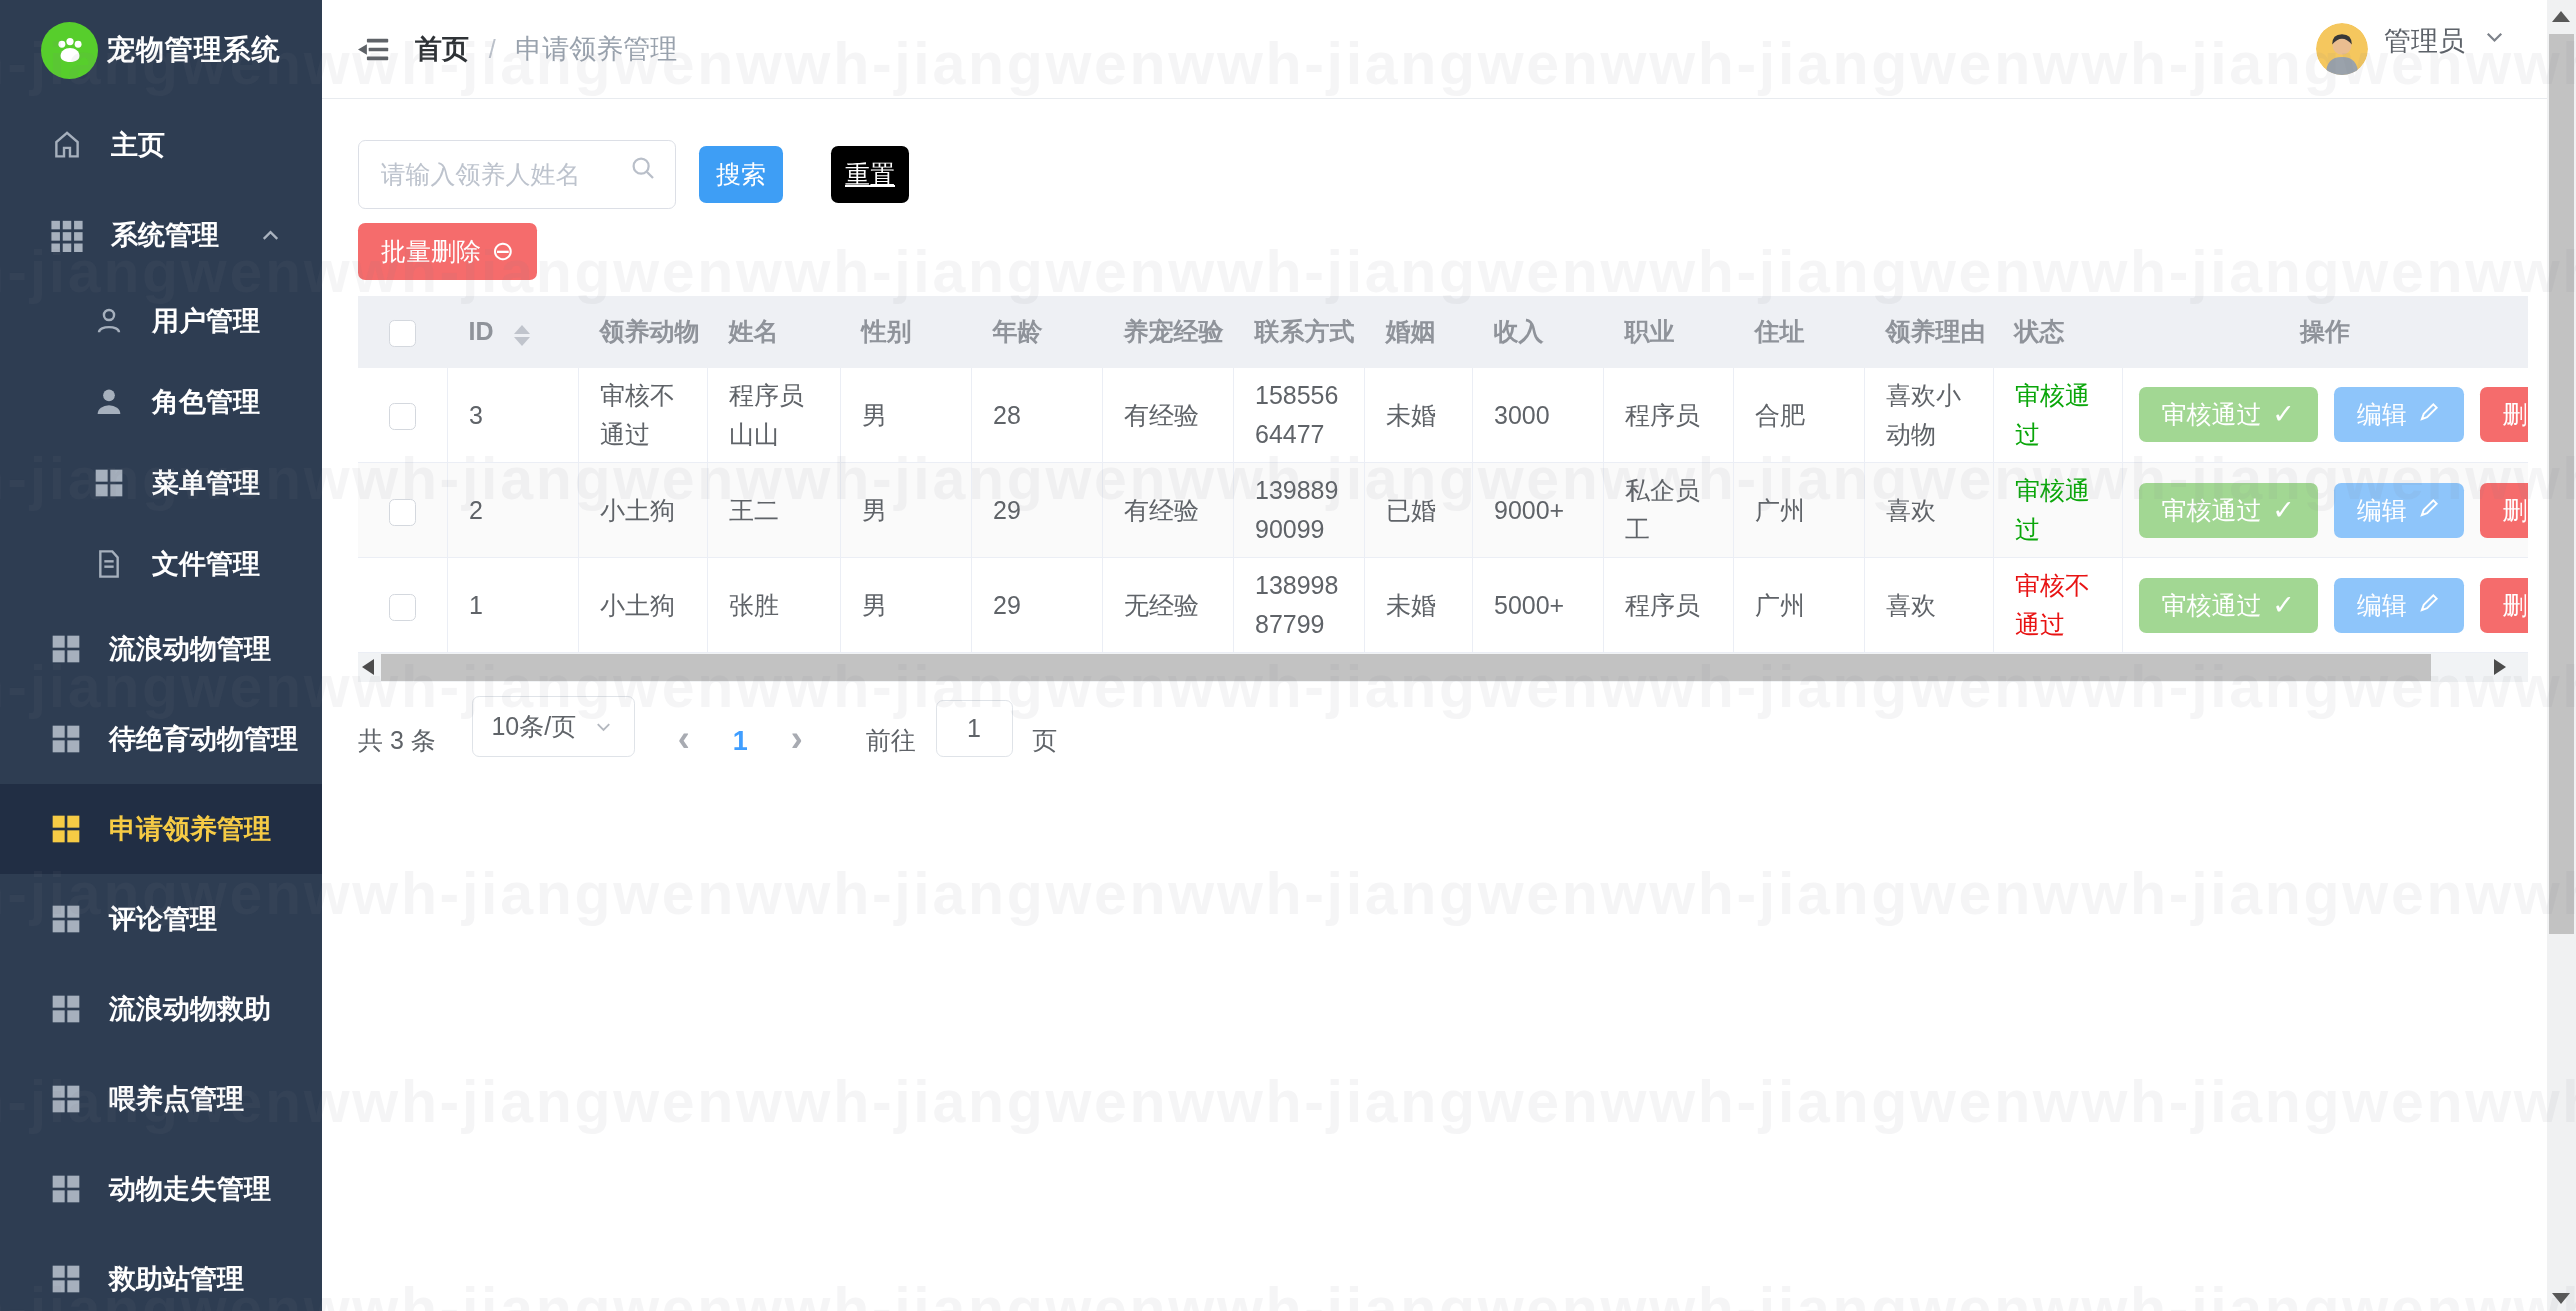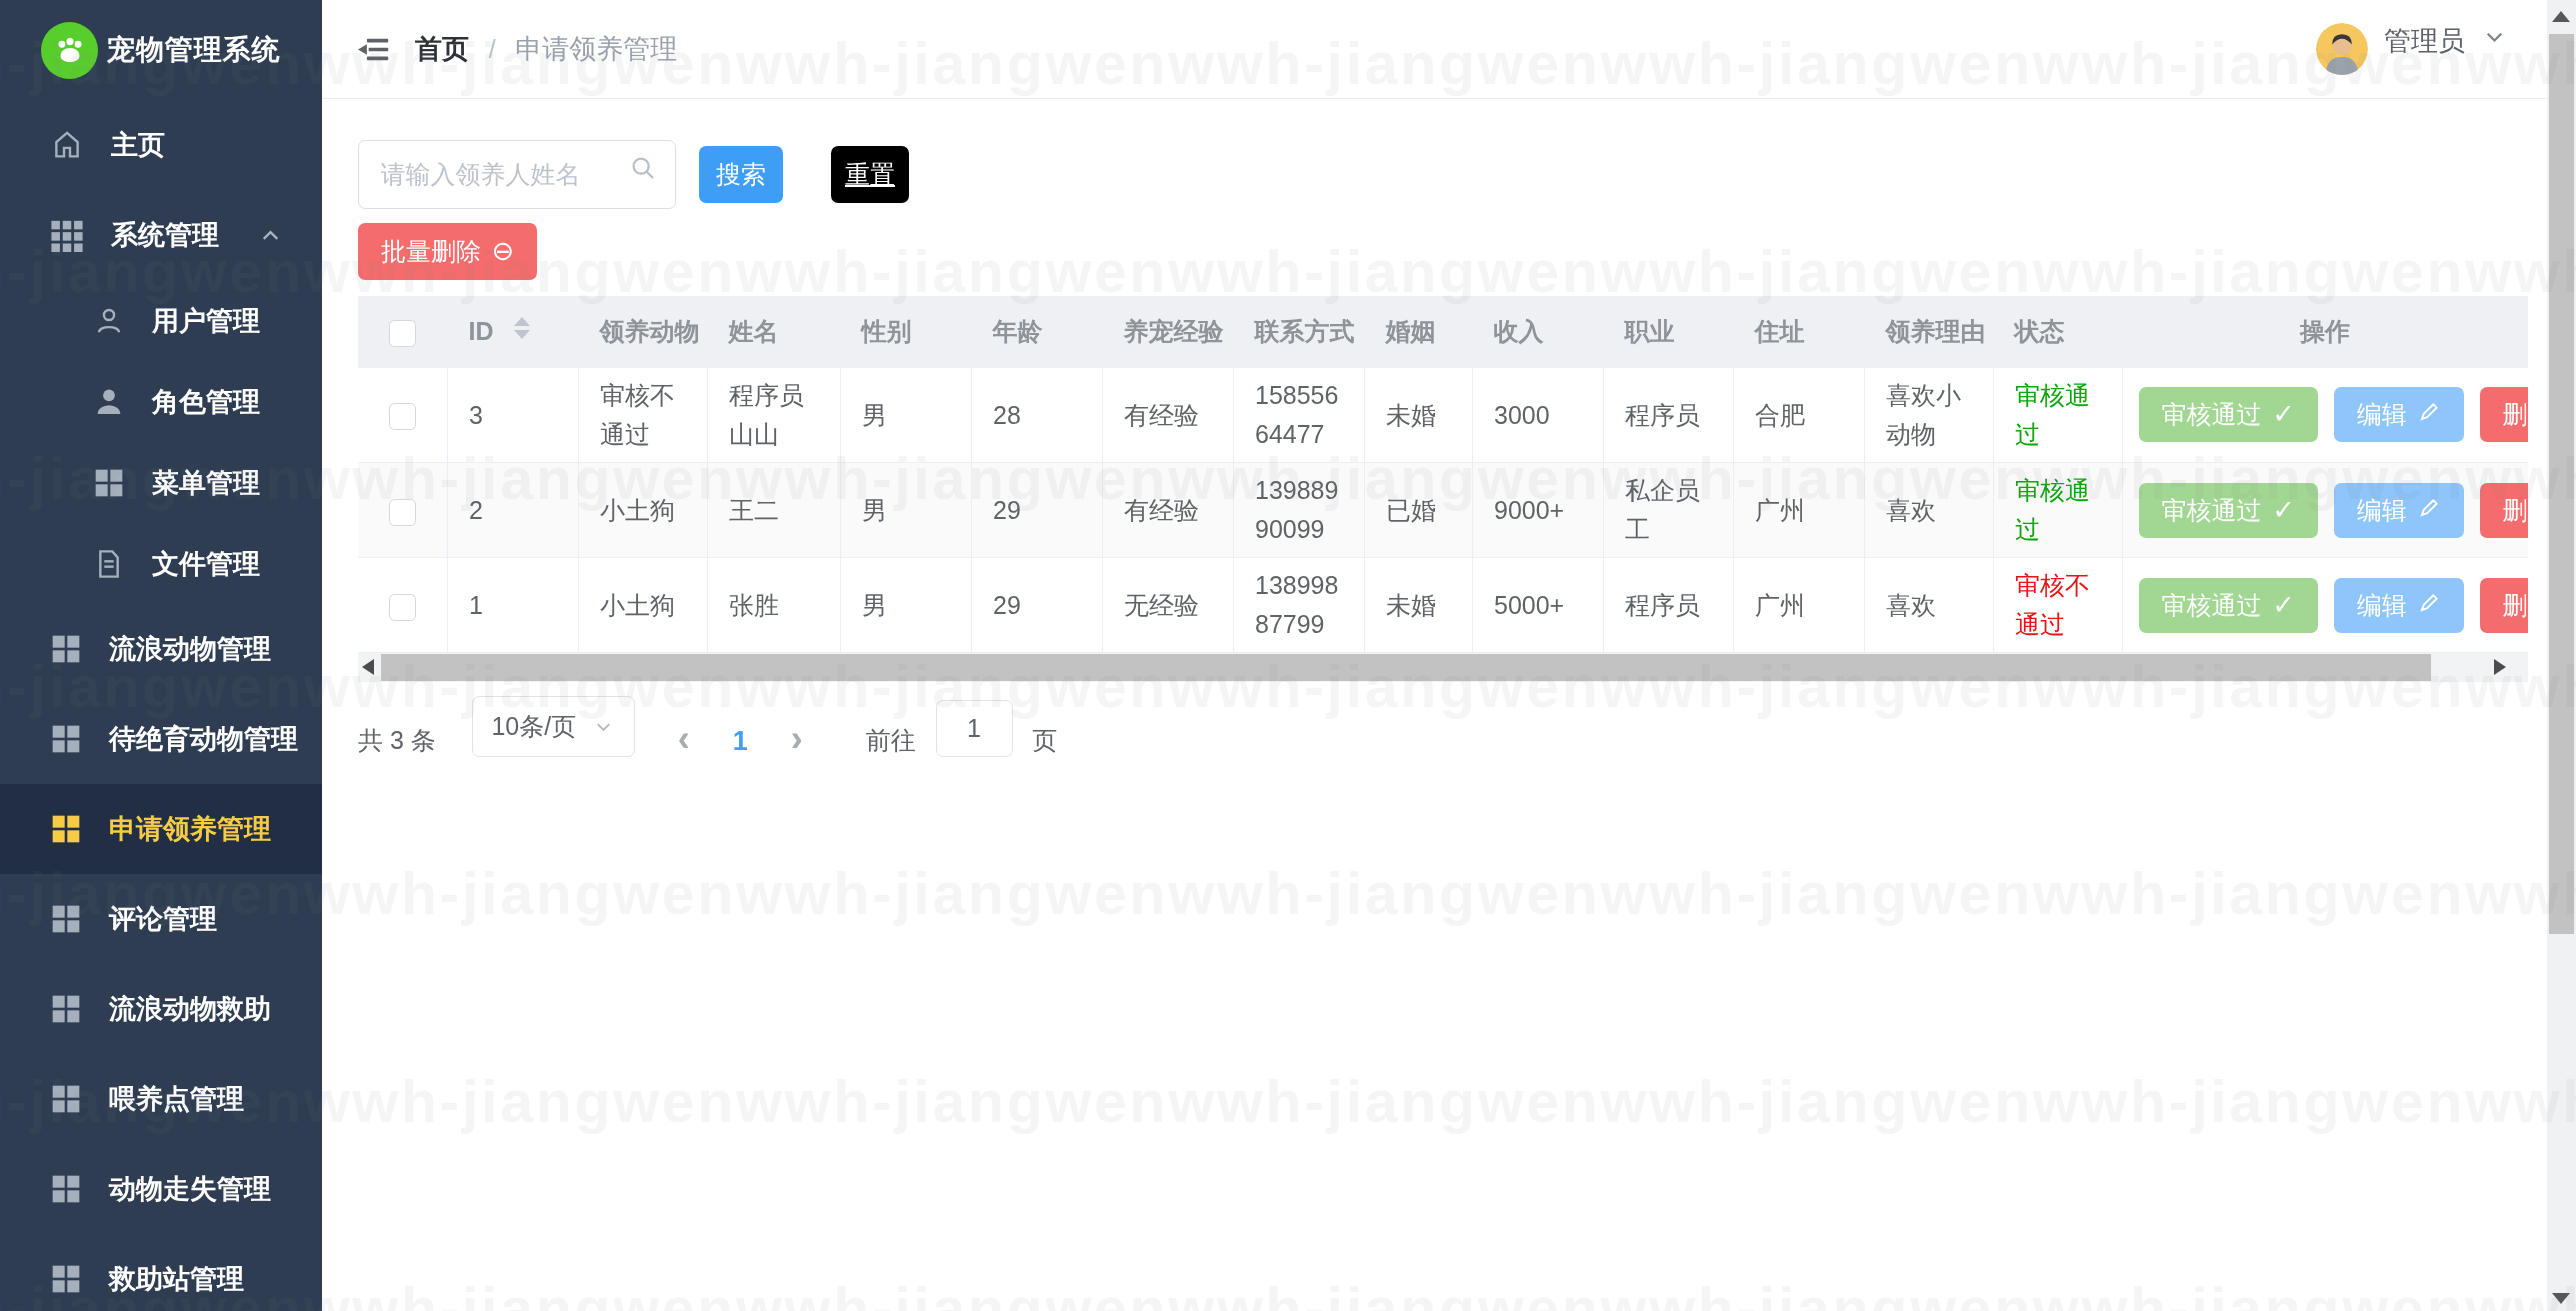--- a/index.html
+++ b/index.html
@@ -48,21 +48,21 @@
   .table-wrap { width:2170px; margin-top:16px; }
   table { border-collapse:collapse; table-layout:fixed; width:2170px; }
   thead th { background:#eef0f4; height:72px; font-size:25px; color:#8f939a; font-weight:bold; text-align:left; padding-left:21.5px; }
   thead th.th-check { padding-left:0; text-align:center; }
   thead th.th-actions { text-align:center; padding-left:0; }
   tbody td { height:95px; border-bottom:1.8px solid #ebeef5; font-size:25px; color:#5f6368; padding:7.2px 16px 7.2px 21.5px; word-break:break-all; line-height:1.55; background:#fff; vertical-align:middle; }
   tbody td:not(:last-child) { border-right:1.8px solid #ebeef5; }
   tbody tr.striped td { background:#fafafa; }
   td.td-check { text-align:center; padding:0; }
   .cb { width:27px; height:27px; border:1.8px solid #d4d8de; border-radius:5.4px; background:#fff; display:inline-block; vertical-align:middle; cursor:pointer; }
-  .th-flex { display:flex; align-items:flex-start; gap:20px; }
+  .th-flex { display:flex; align-items:flex-end; gap:20px; }
   .sort { display:inline-flex; flex-direction:column; gap:3.6px; cursor:pointer; }
   .car { width:0; height:0; border-left:8px solid transparent; border-right:8px solid transparent; }
   .car.up { border-bottom:9.8px solid #c0c4cc; }
   .car.dn { border-top:9.8px solid #c0c4cc; }
   td.td-actions { padding:0 0 0 16px; overflow:hidden; }
   .act-strip { display:flex; gap:16px; width:501px; align-items:center; }
   .row-btn { height:55px; border:none; border-radius:7.2px; color:#fff; font-size:25px; display:inline-flex; align-items:center; justify-content:center; gap:10.7px; padding:0 23px; white-space:nowrap; cursor:pointer; flex-shrink:0; font-family:inherit; }
   .rb-approve { background:#a2d793; }
   .rb-edit { background:#8ec5fa; }
   .rb-del { background:#f56c6c; }

